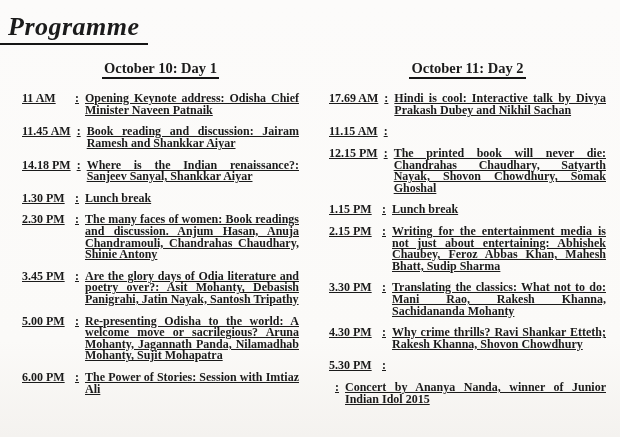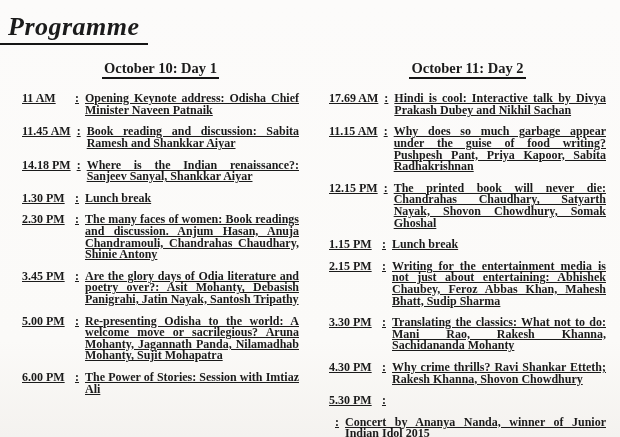--- a/index.html
+++ b/index.html
@@ -74,21 +74,21 @@
       </div>
       <div class="items">
           <div class="item">
             <span class="time">11 AM</span>
             <span class="colon">:</span>
             <span class="desc">Opening Keynote address: Odisha Chief Minister Naveen Patnaik</span>
           </div>
           <div class="item">
             <span class="time">11.45 AM</span>
             <span class="colon">:</span>
-            <span class="desc">Book reading and discussion: Sabita Ramesh and Shankkar Aiyar</span>
+            <span class="desc">Book reading and discussion: Jairam Ramesh and Shankkar Aiyar</span>
           </div>
           <div class="item">
             <span class="time">14.18 PM</span>
             <span class="colon">:</span>
             <span class="desc">Where is the Indian renaissance?: Sanjeev Sanyal, Shankkar Aiyar</span>
           </div>
           <div class="item">
             <span class="time">1.30 PM</span>
             <span class="colon">:</span>
             <span class="desc">Lunch break</span>
@@ -122,21 +122,20 @@
       </div>
       <div class="items">
           <div class="item">
             <span class="time">17.69 AM</span>
             <span class="colon">:</span>
             <span class="desc">Hindi is cool: Interactive talk by Divya Prakash Dubey and Nikhil Sachan</span>
           </div>
           <div class="item">
             <span class="time">11.15 AM</span>
             <span class="colon">:</span>
-            <span class="desc">Why does so much garbage appear under the guise of food writing? Pushpesh Pant, Priya Kapoor, Sabita Radhakrishnan</span>
           </div>
           <div class="item">
             <span class="time">12.15 PM</span>
             <span class="colon">:</span>
             <span class="desc">The printed book will never die: Chandrahas Chaudhary, Satyarth Nayak, Shovon Chowdhury, Somak Ghoshal</span>
           </div>
           <div class="item">
             <span class="time">1.15 PM</span>
             <span class="colon">:</span>
             <span class="desc">Lunch break</span>

